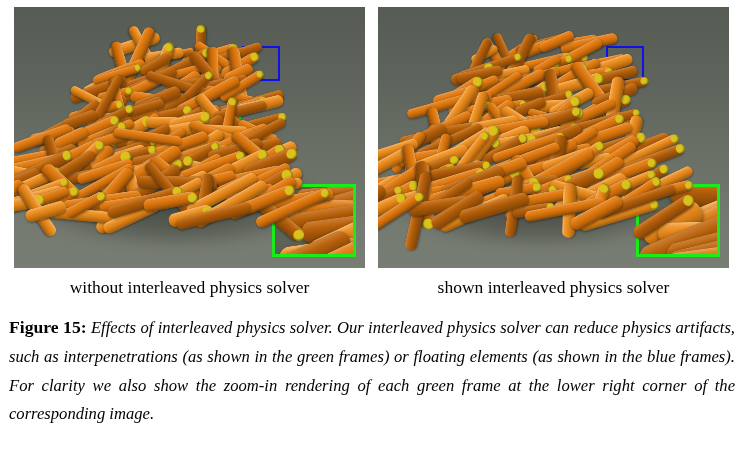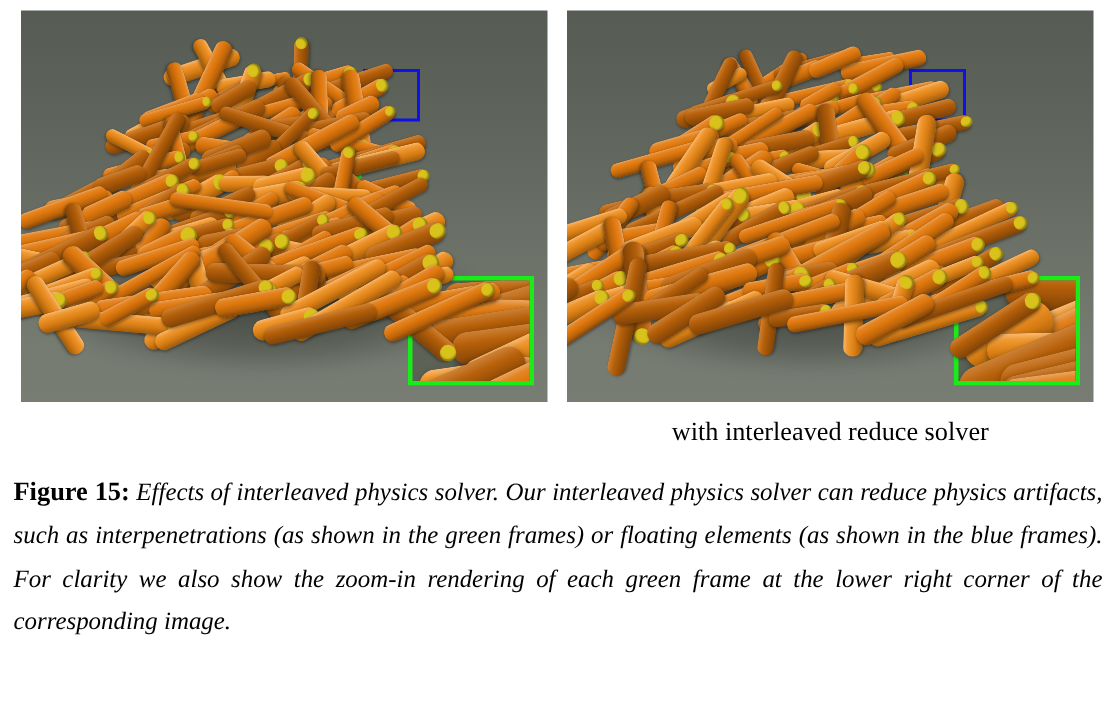--- a/index.html
+++ b/index.html
@@ -834,20 +834,21 @@
             </div>
             <div class="cap dark" style="left: 26.6px; top: 48.5px; width: 74.3px; height: 24.7px; transform: rotate(-14.4deg); z-index: 16;"></div>
             <div class="cap dark" style="left: 26.6px; top: 56.3px; width: 84.8px; height: 27.2px; transform: rotate(-13.6deg); z-index: 17;"></div>
             <div class="cap" style="left: 26.7px; top: 61.9px; width: 75px; height: 24.5px; transform: rotate(-7.6deg); z-index: 18;"></div>
           </div>
       </div>
     </div>
   </div>
 
   <div class="subcaptions">
-    <div class="subcap right">with interleaved reduce solver</div>
+    <div class="subcap left">without interleaved physics solver</div>
+    <div class="subcap right">shown interleaved physics solver</div>
   </div>
 
   <div class="caption">
     <span class="fig-label">Figure 15:</span><span> </span><span class="cap-text">Effects of interleaved physics solver.  Our interleaved physics solver can reduce physics artifacts, such as interpenetrations (as shown in the green frames) or floating elements (as shown in the blue frames).  For clarity we also show the zoom-in rendering of each green frame at the lower right corner of the corresponding image.</span>
   </div>
 
 </div>
 
 </body></html>

